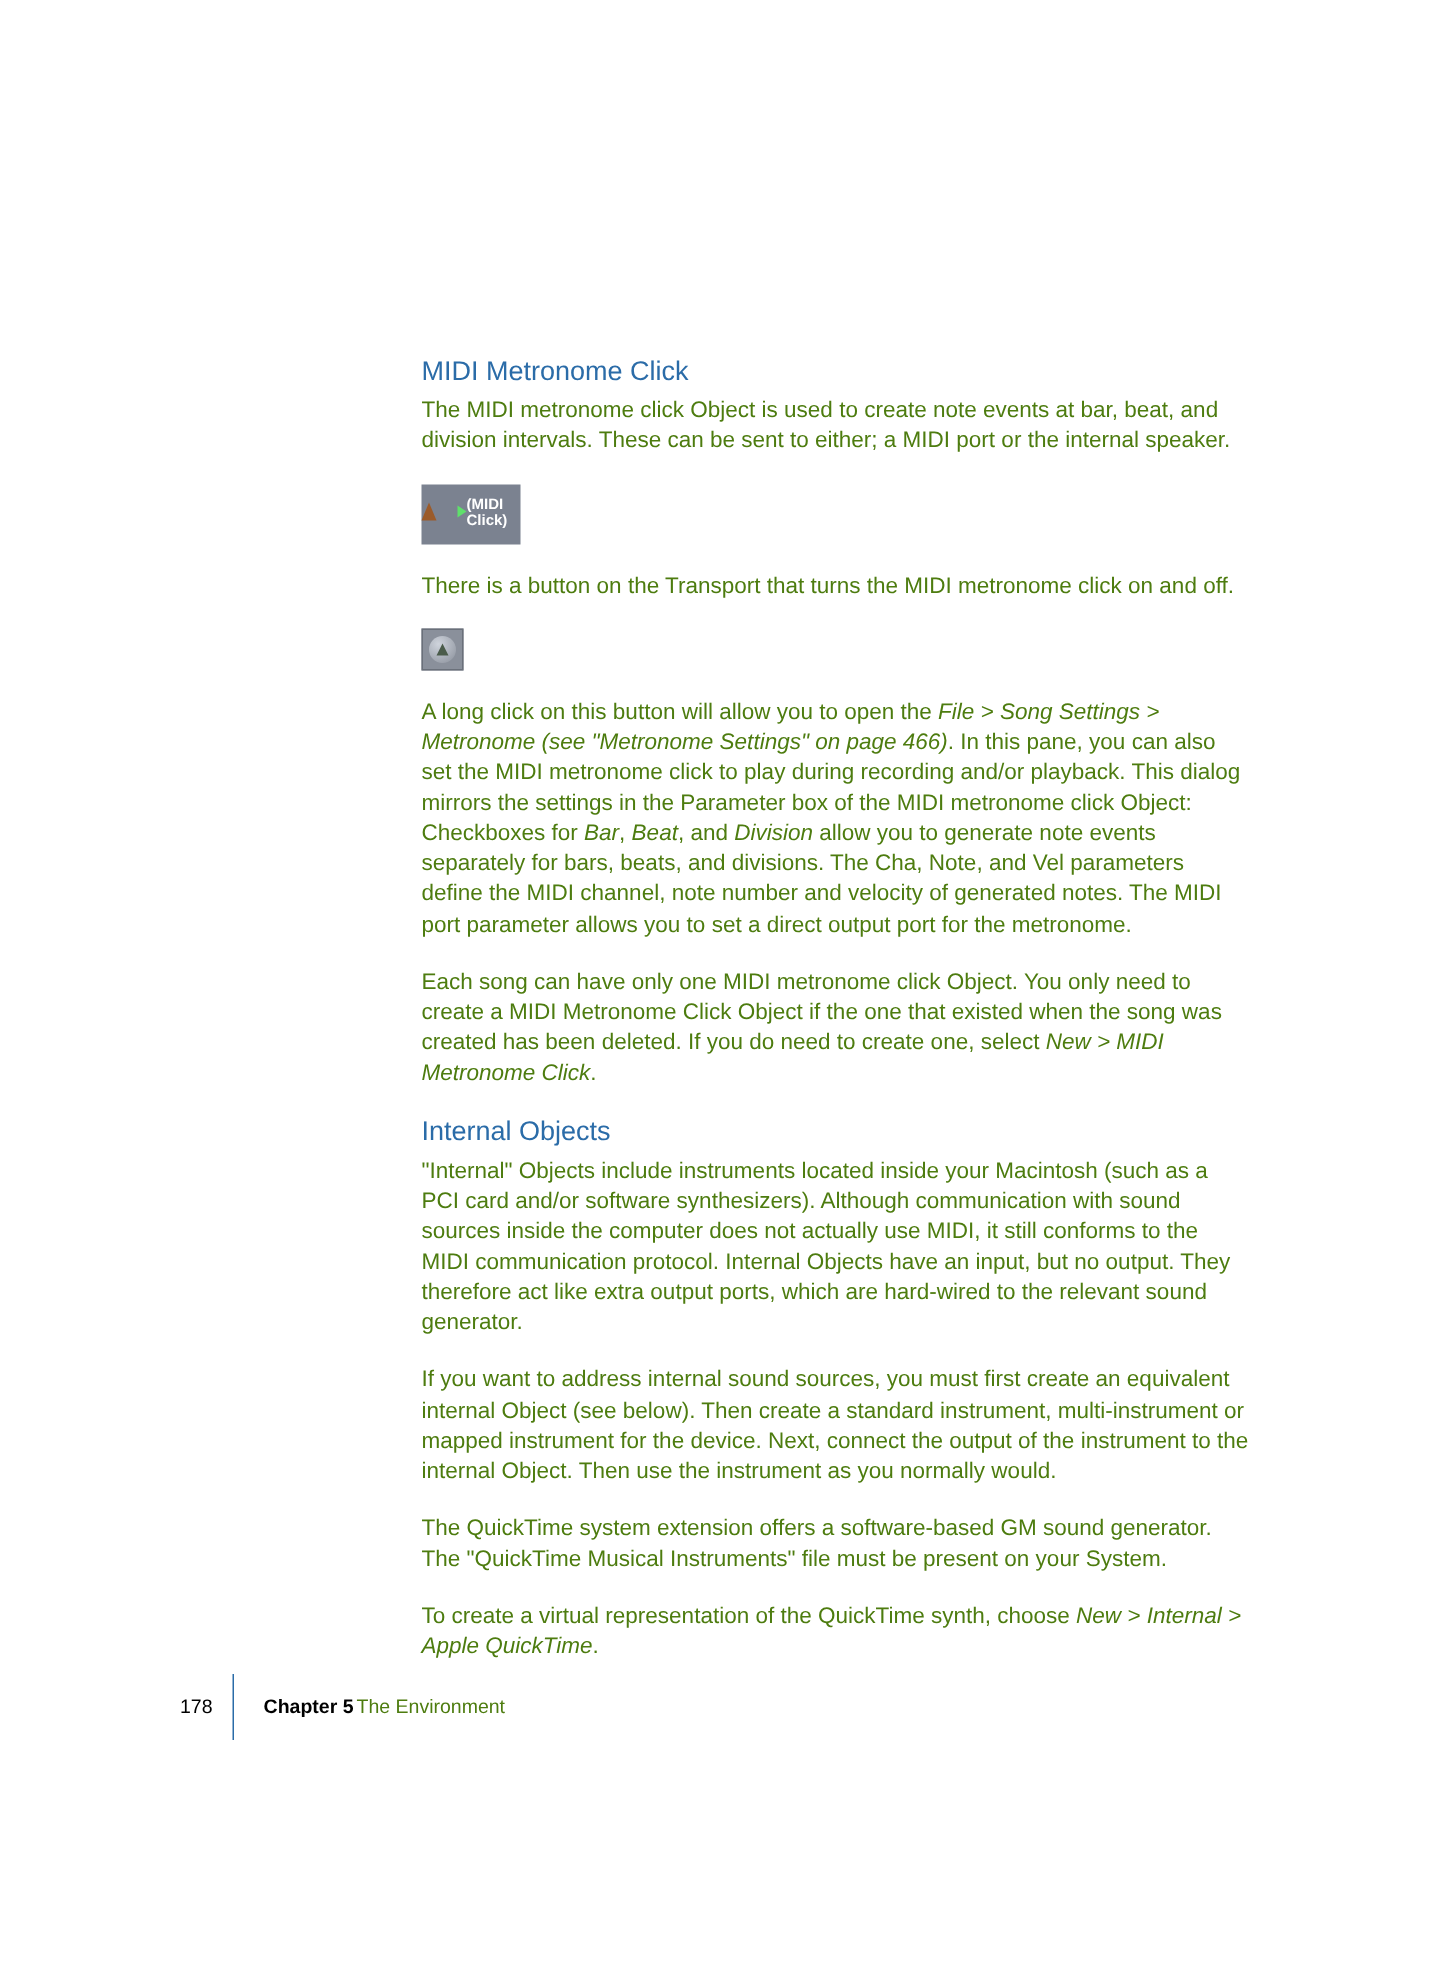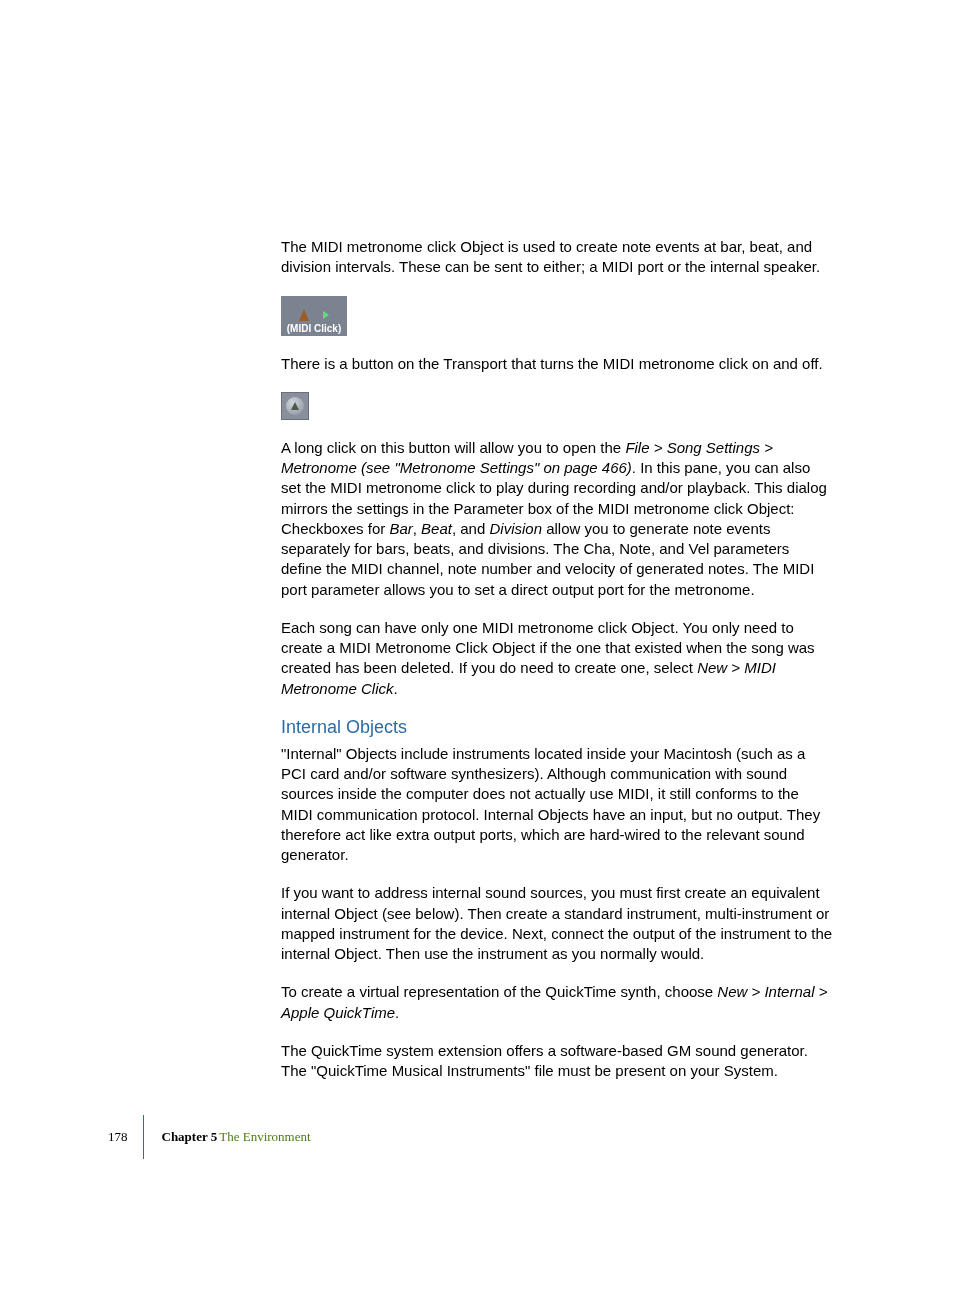--- a/index.html
+++ b/index.html
@@ -17,37 +17,37 @@
   .h2 {
     color: #2b6ca8;
     font-size: 18px;
     font-weight: 500;
     margin-bottom: 6px;
   }
   .body {
     font-size: 15px;
     line-height: 1.35;
     margin-bottom: 18px;
-    color: #000000;
+    color: #4d7c0f;
   }
   .h3 {
     color: #2b6ca8;
     font-size: 15px;
     font-weight: 600;
     margin-bottom: 4px;
   }
   .italic { font-style: italic; }
   .img-midi {
     width: 66px;
     height: 40px;
     background: #7b8290;
     margin-bottom: 18px;
     position: relative;
     display: flex;
-    flex-direction: column;
+    flex-direction: row;
     align-items: center;
     justify-content: flex-end;
     padding-bottom: 2px;
   }
   .img-midi .icons {
     display: flex;
     gap: 14px;
     align-items: center;
     margin-bottom: 2px;
   }
@@ -87,46 +87,46 @@
     justify-content: center;
   }
   .img-btn .tri {
     width: 0; height: 0;
     border-left: 4px solid transparent;
     border-right: 4px solid transparent;
     border-bottom: 8px solid #4a5b4a;
   }
   .footer {
     position: absolute;
-    left: 108px;
+    left: 120px;
     bottom: 163px;
     display: flex;
     align-items: center;
     font-size: 13px;
     gap: 34px;
-    font-family: Liberation Serif, serif;
   }
   .footer .pn { font-weight: 400; }
   .footer .mid { display: flex; gap: 2px; align-items: baseline; }
   .footer .chap { font-weight: 700; }
   .footer .title { color: #4d7c0f; }
   .footer .rule {
     width: 1px;
     height: 44px;
     background: #2b6ca8;
     position: absolute;
     left: 35px;
     top: -14px;
   }
 </style>
 </head>
 <body>
 
 <div class="page">
 
+  <div class="h2">MIDI Metronome Click</div>
   <div class="body">The MIDI metronome click Object is used to create note events at bar, beat, and division intervals. These can be sent to either; a MIDI port or the internal speaker.</div>
 
   <div class="img-midi">
     <div class="icons">
       <div class="metro"></div>
       <div class="play"></div>
     </div>
     <div class="label">(MIDI Click)</div>
   </div>
 
@@ -144,24 +144,24 @@
 
   <div class="body">
     <span>Each song can have only one MIDI metronome click Object. You only need to create a MIDI Metronome Click Object if the one that existed when the song was created has been deleted. If you do need to create one, select </span><span class="italic">New &gt; MIDI Metronome Click</span><span>.</span>
   </div>
 
   <div class="h2">Internal Objects</div>
   <div class="body">"Internal" Objects include instruments located inside your Macintosh (such as a PCI card and/or software synthesizers). Although communication with sound sources inside the computer does not actually use MIDI, it still conforms to the MIDI communication protocol. Internal Objects have an input, but no output. They therefore act like extra output ports, which are hard-wired to the relevant sound generator.</div>
 
   <div class="body">If you want to address internal sound sources, you must first create an equivalent internal Object (see below). Then create a standard instrument, multi-instrument or mapped instrument for the device. Next, connect the output of the instrument to the internal Object. Then use the instrument as you normally would.</div>
 
+  <div class="body">The QuickTime system extension offers a software-based GM sound generator. The "QuickTime Musical Instruments" file must be present on your System.</div>
   <div class="body">
     <span>To create a virtual representation of the QuickTime synth, choose </span><span class="italic">New &gt; Internal &gt; Apple QuickTime</span><span>.</span>
   </div>
-  <div class="body">The QuickTime system extension offers a software-based GM sound generator. The "QuickTime Musical Instruments" file must be present on your System.</div>
 
 </div>
 
 <div class="footer">
   <span class="pn">178</span>
   <div class="rule"></div>
   <span class="mid">
     <span class="chap">Chapter 5</span>
     <span class="title">The Environment</span>
   </span>

